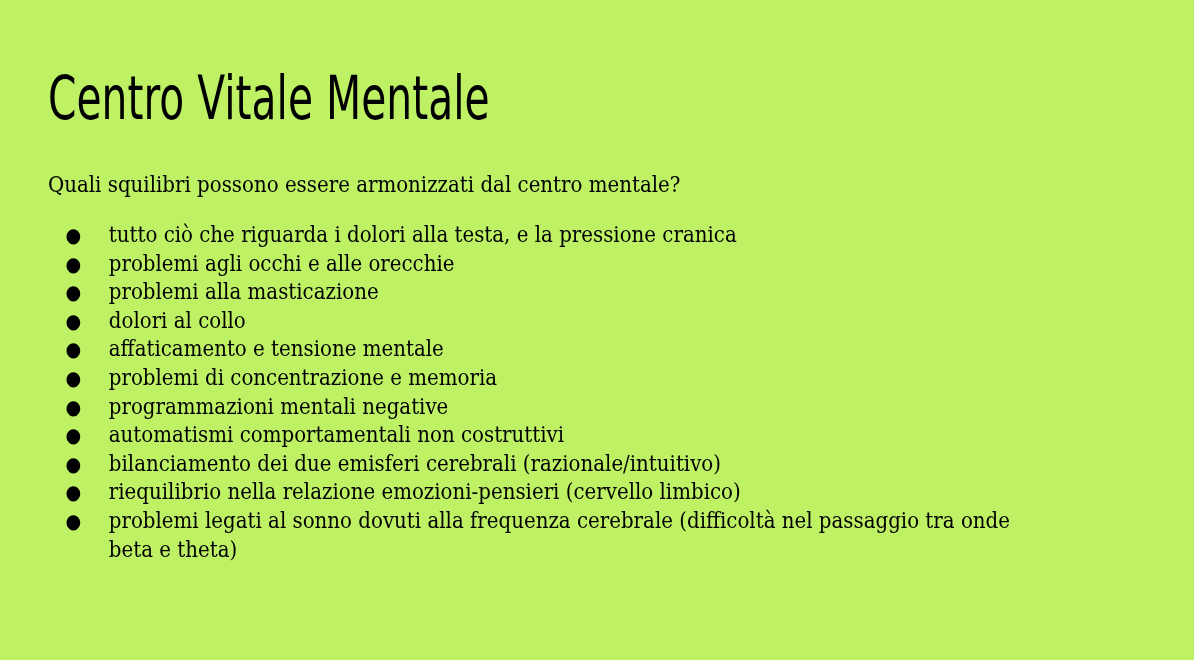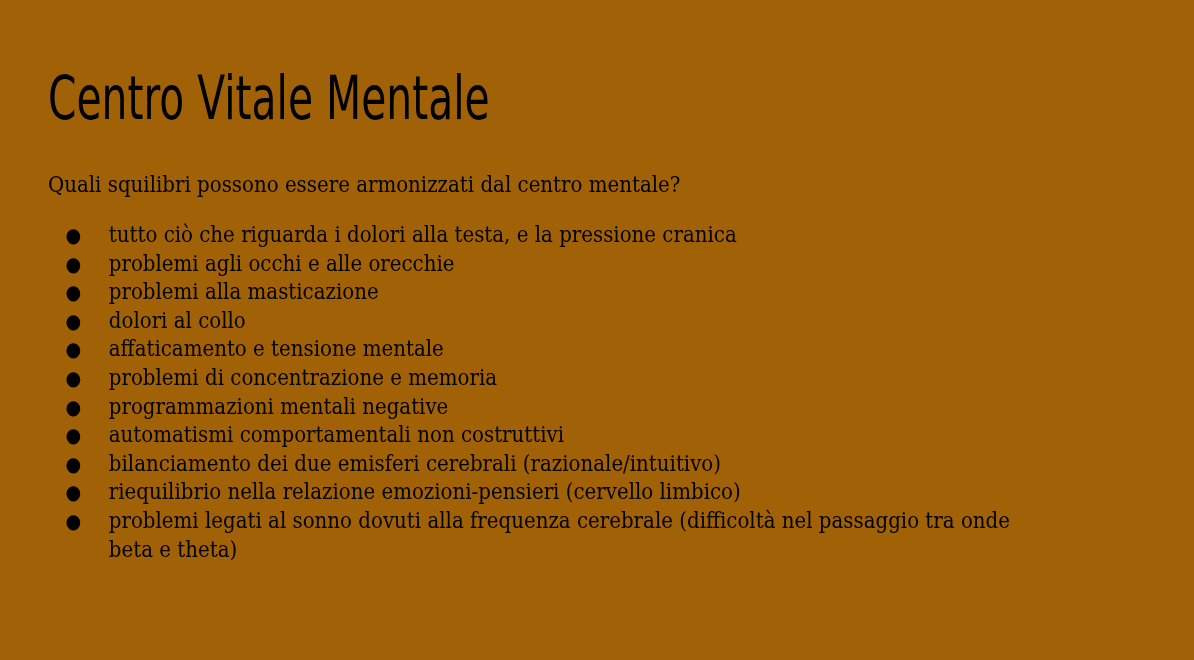--- a/index.html
+++ b/index.html
@@ -12,21 +12,21 @@
       height: 660px;
       position: relative;
       overflow: hidden;
       color: #000000;
     }
     .slide {
       position: absolute;
       left: 0; top: 0;
       width: 1194px;
       height: 660px;
-      background: #a16207;
+      background: #bef264;
     }
     .title {
       position: absolute;
       left: 48px;
       top: 58px;
       font-family: "DejaVu Sans", sans-serif;
       font-size: 60px;
       font-weight: normal;
       line-height: 80px;
       transform: scaleX(0.68);

